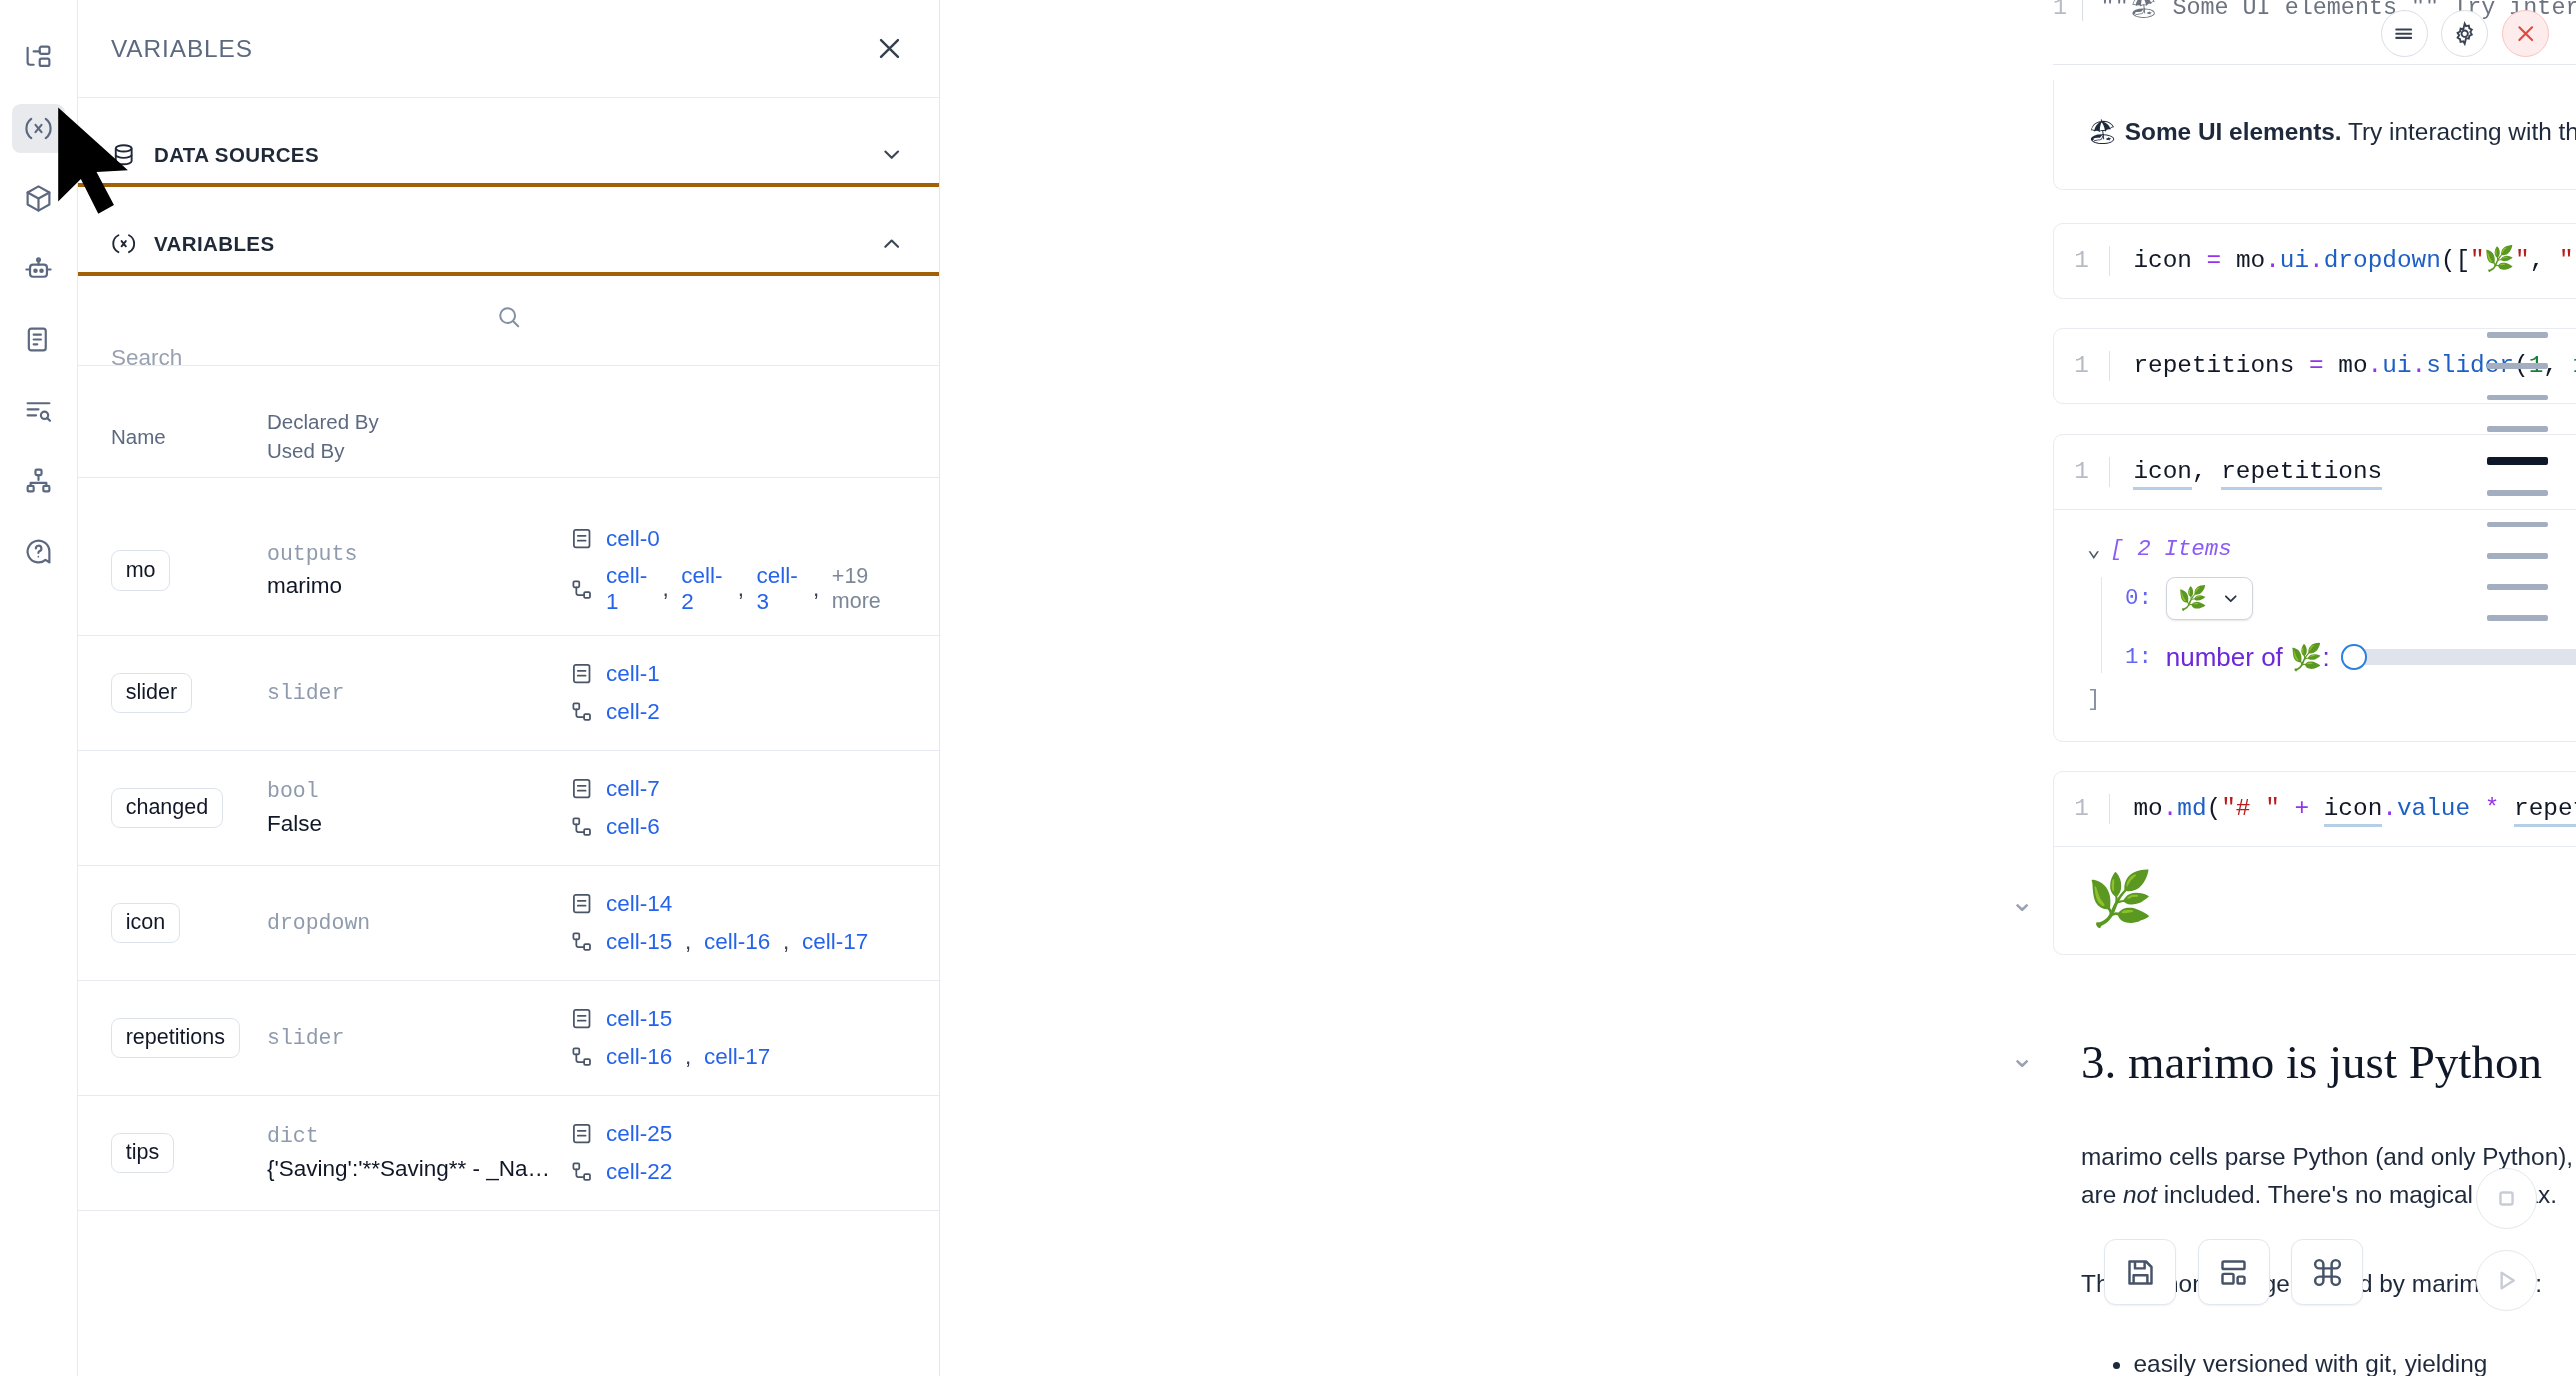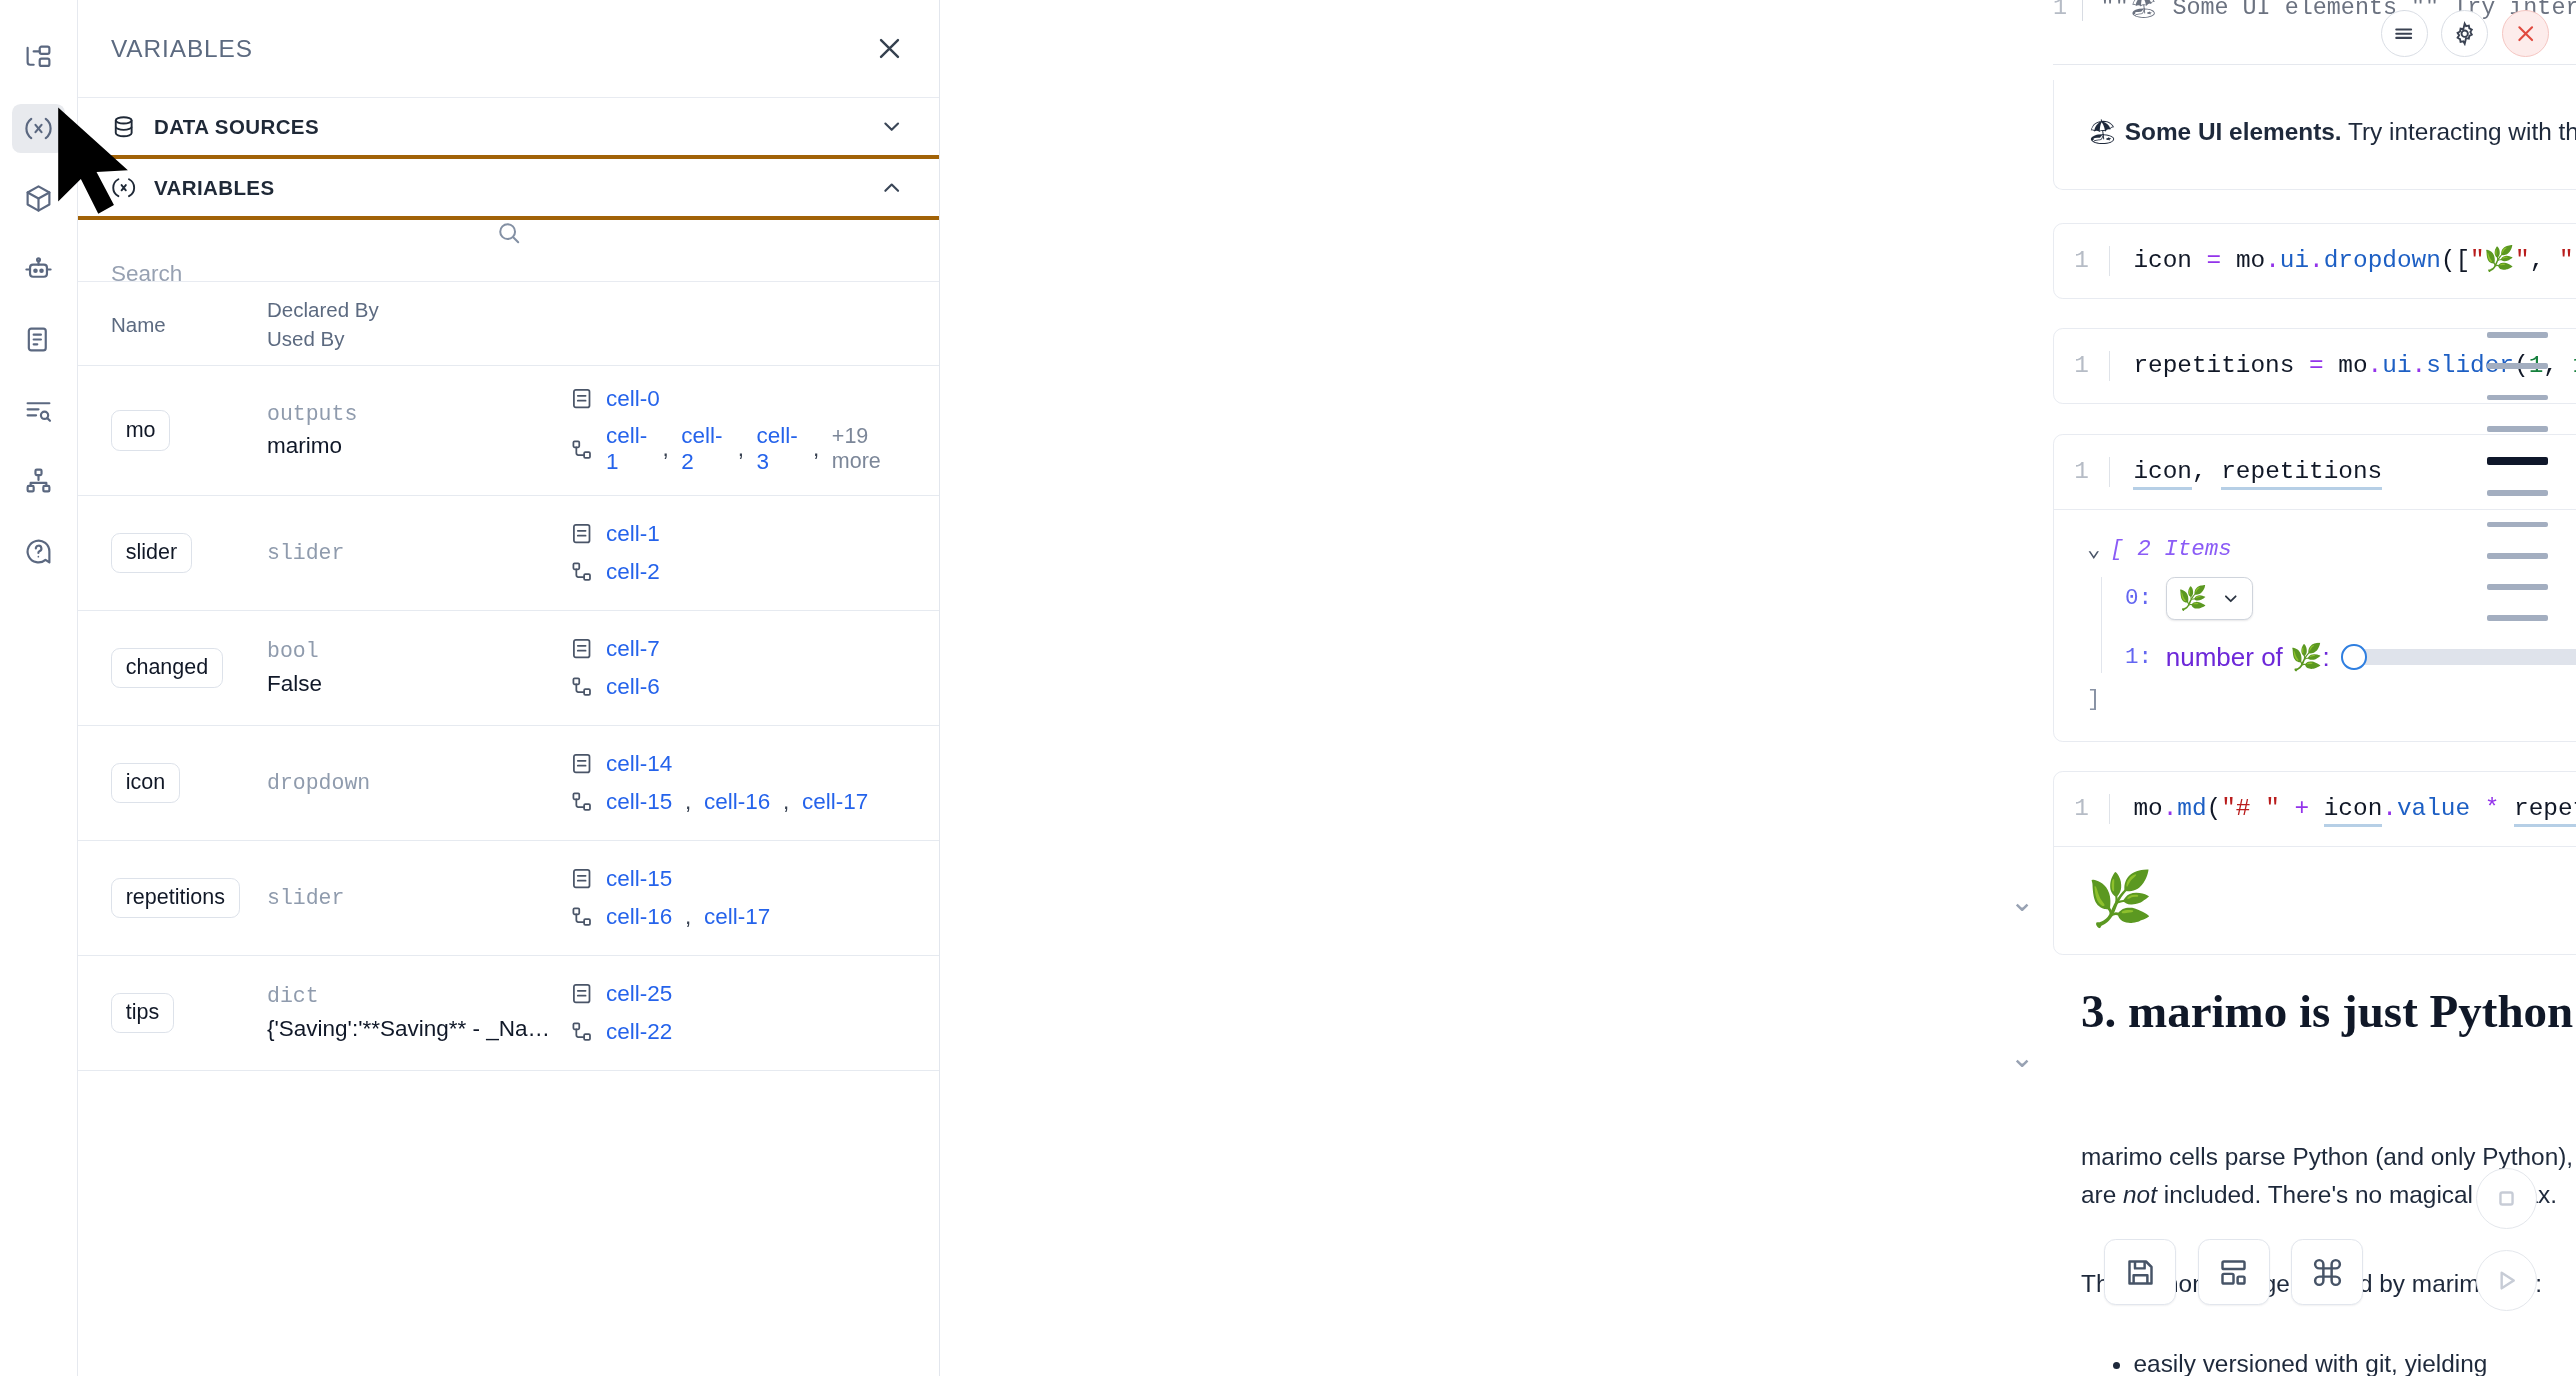--- a/index.html
+++ b/index.html
@@ -25,21 +25,21 @@
     display: flex; align-items: center; justify-content: center;
     color: #5b6880; cursor: pointer;
   }
   .rail-btn.active { background: #e8eaee; }
   .rail-btn svg { width: 29px; height: 29px; }
 
   
   .panel {
     width: 862px; flex: 0 0 862px; height: 100%;
     background: #fff; border-right: 1px solid #e2e6ed;
-    display: flex; flex-direction: column;
+    display: flex; flex-direction: column; gap: 28px;
   }
   .panel-head {
     height: 98px; display: flex; align-items: center;
     padding: 0 35px 0 33px; border-bottom: 1px solid #e8ebf1;
   }
   .panel-title {
     font-size: 24.4px; letter-spacing: 0.9px; color: #5c6a80; font-weight: 400;
     flex: 1;
   }
   .panel-close { cursor: pointer; color: #35414f; display:flex; }
@@ -602,21 +602,21 @@
           <span class="code-txt" id="code3"><span class="k-var">mo</span><span class="k-op">.</span><span class="k-attr">md</span>(<span class="k-str">"# "</span> <span class="k-op">+</span> <span class="u-def">icon</span><span class="k-op">.</span><span class="k-attr">value</span> <span class="k-op">*</span> <span class="u-def">repetitions</span>)</span>
         </div>
         <div class="cell-out">
           <span class="emoji-out">🌿</span>
         </div>
       </div>
 
       <div class="chev-left" style="left:1070px; top:884px;">⌄</div>
       <div class="chev-left" style="left:1070px; top:1040px;">⌄</div>
 
-      <h2 class="h2" style="top:984px;font-weight:bold;">3. marimo is just Python</h2>
+      <h2 class="h2" style="top:1035px;">3. marimo is just Python</h2>
 
       <div class="para" style="top:1138px;">
         <span>marimo cells parse Python (and only Python), and marimo notebooks are stored as pure Python files — outputs are </span><i>not</i><span> included. There's no magical syntax.</span>
       </div>
 
       <div class="para" style="top:1265px;">The Python files generated by marimo are:</div>
 
       <ul class="bullets" style="top:1350px;">
         <li>easily versioned with git, yielding minimal diffs</li>
       </ul>

